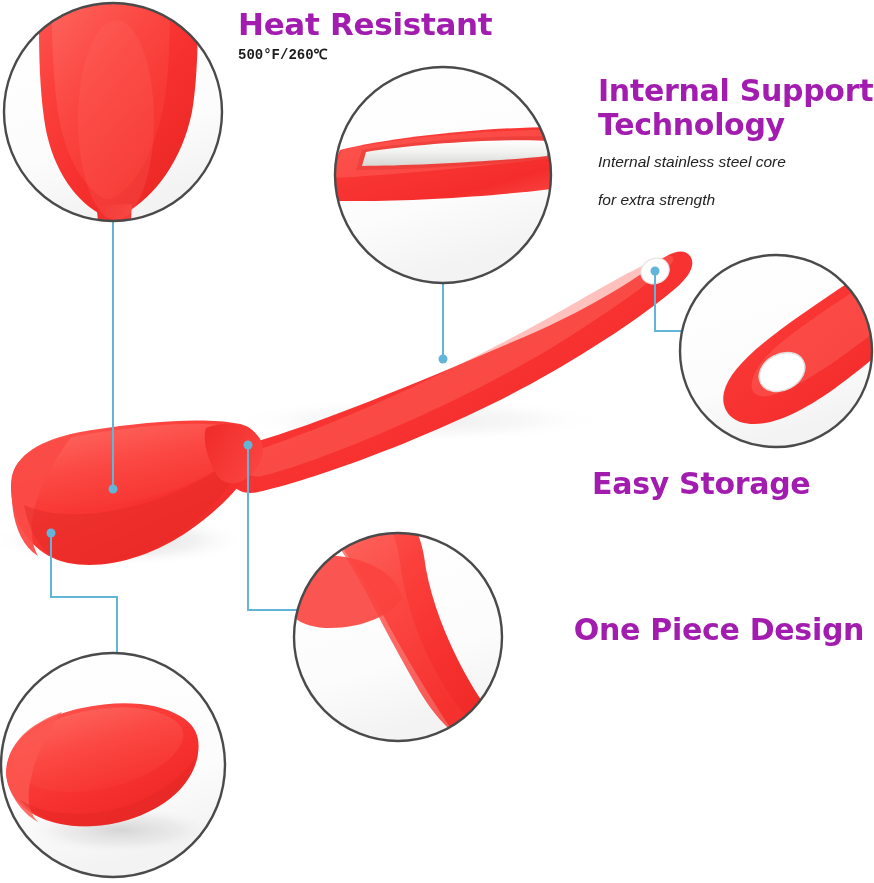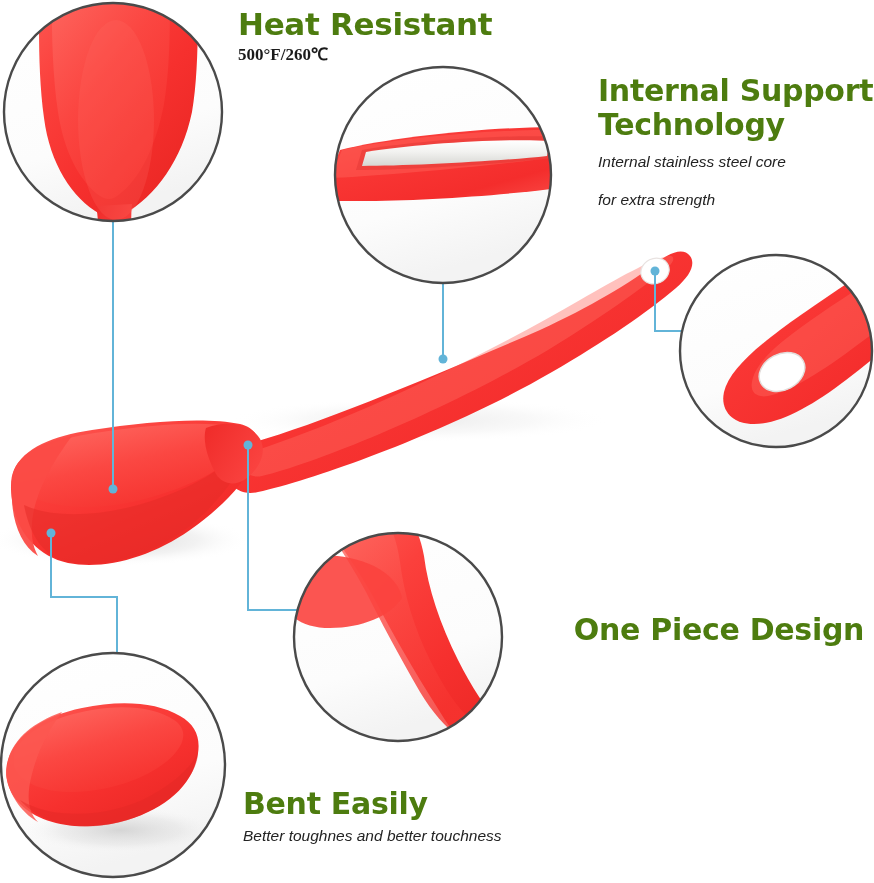--- a/index.html
+++ b/index.html
@@ -20,34 +20,34 @@
     left: 0;
     top: 0;
     width: 874px;
     height: 883px;
   }
   
   .feature-block {
     position: absolute;
   }
   .feature-title {
-    color: #4d7c0f;
+    color: #a21caf;
     font-family: "DejaVu Sans", sans-serif;
     font-weight: bold;
     font-size: 31px;
     line-height: 36px;
     letter-spacing: -0.3px;
     white-space: pre-line;
     margin: 0;
   }
   .feature-sub-bold {
     color: #1b1b1b;
-    font-family: Liberation Serif, serif;
+    font-family: Liberation Mono, monospace;
     font-weight: bold;
-    font-size: 17px;
+    font-size: 14px;
     line-height: 22px;
     margin: 2px 0 0 0;
   }
   .feature-desc {
     color: #232323;
     font-family: "Liberation Sans", sans-serif;
     font-style: italic;
     font-size: 16px;
     line-height: 30px;
     margin: 1px 0 0 0;
@@ -341,24 +341,21 @@
   </div>
 
   <div class="feature-block" id="block-internal">
     <div class="feature-title">Internal Support
 Technology</div>
     <div class="feature-desc">Internal stainless steel core
 for extra strength</div>
   </div>
 
   <div class="feature-block" id="block-storage">
+    <div class="feature-title">Easy Storage</div>
   </div>
 
   <div class="feature-block" id="block-onepiece">
     <div class="feature-title">One Piece Design</div>
   </div>
 
-  <div class="feature-block" id="block-bent">
-    <div class="feature-title">Bent Easily</div>
-    <div class="feature-desc">Better toughnes and better touchness</div>
-  </div>
 
 </div>
 
 </body></html>

